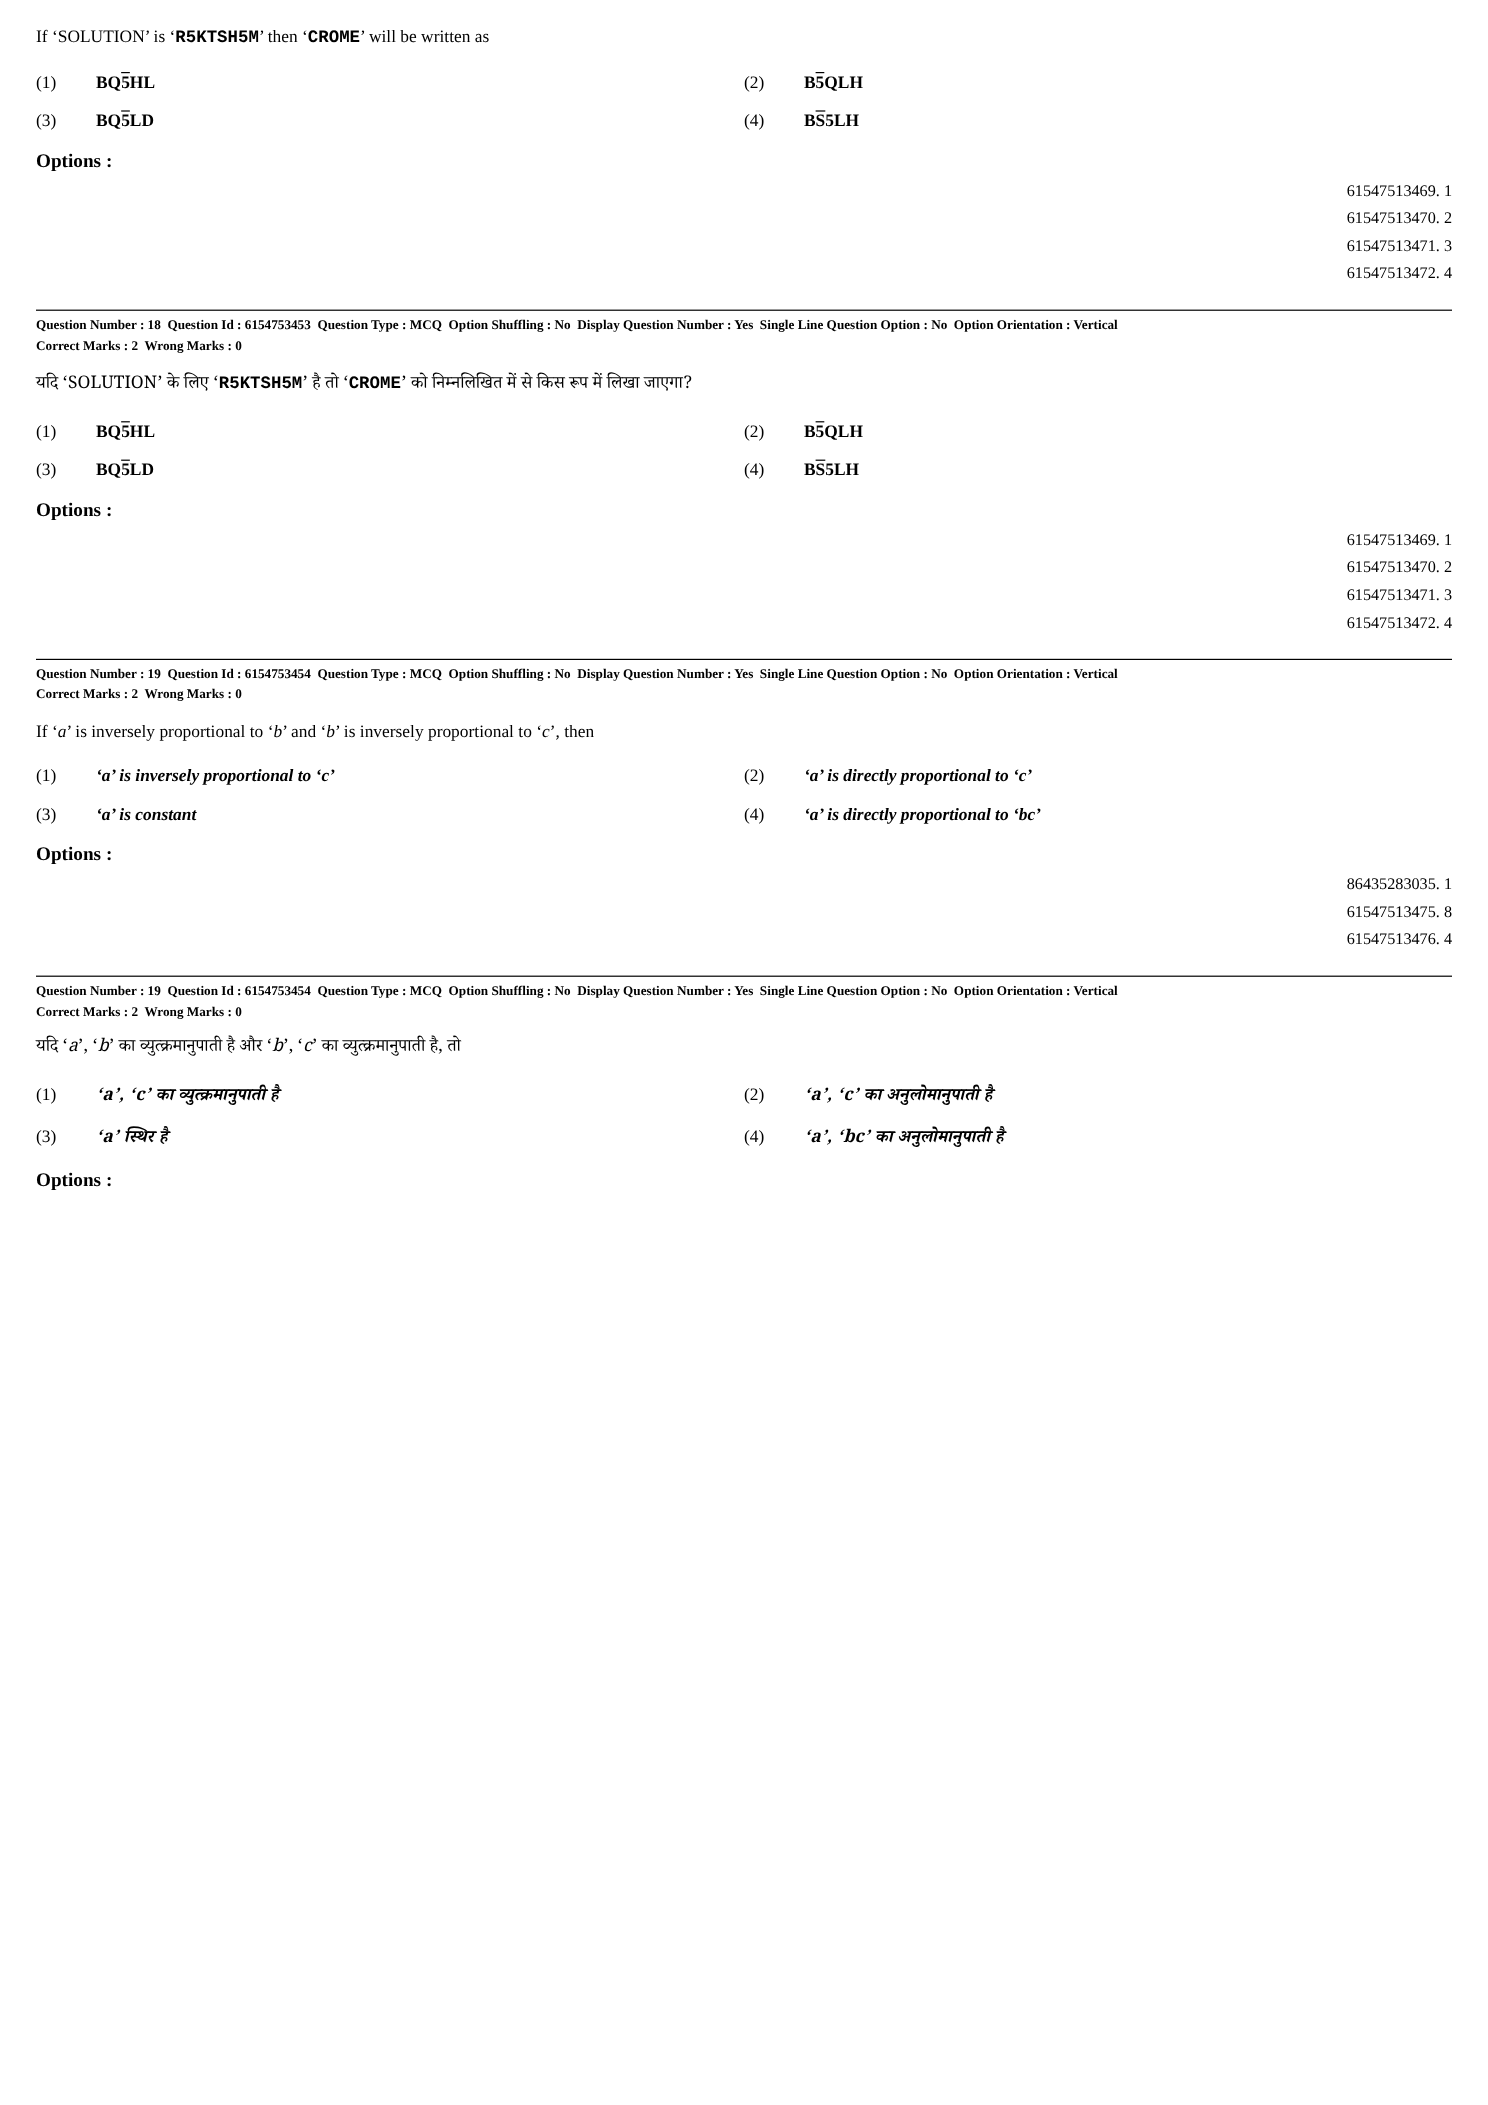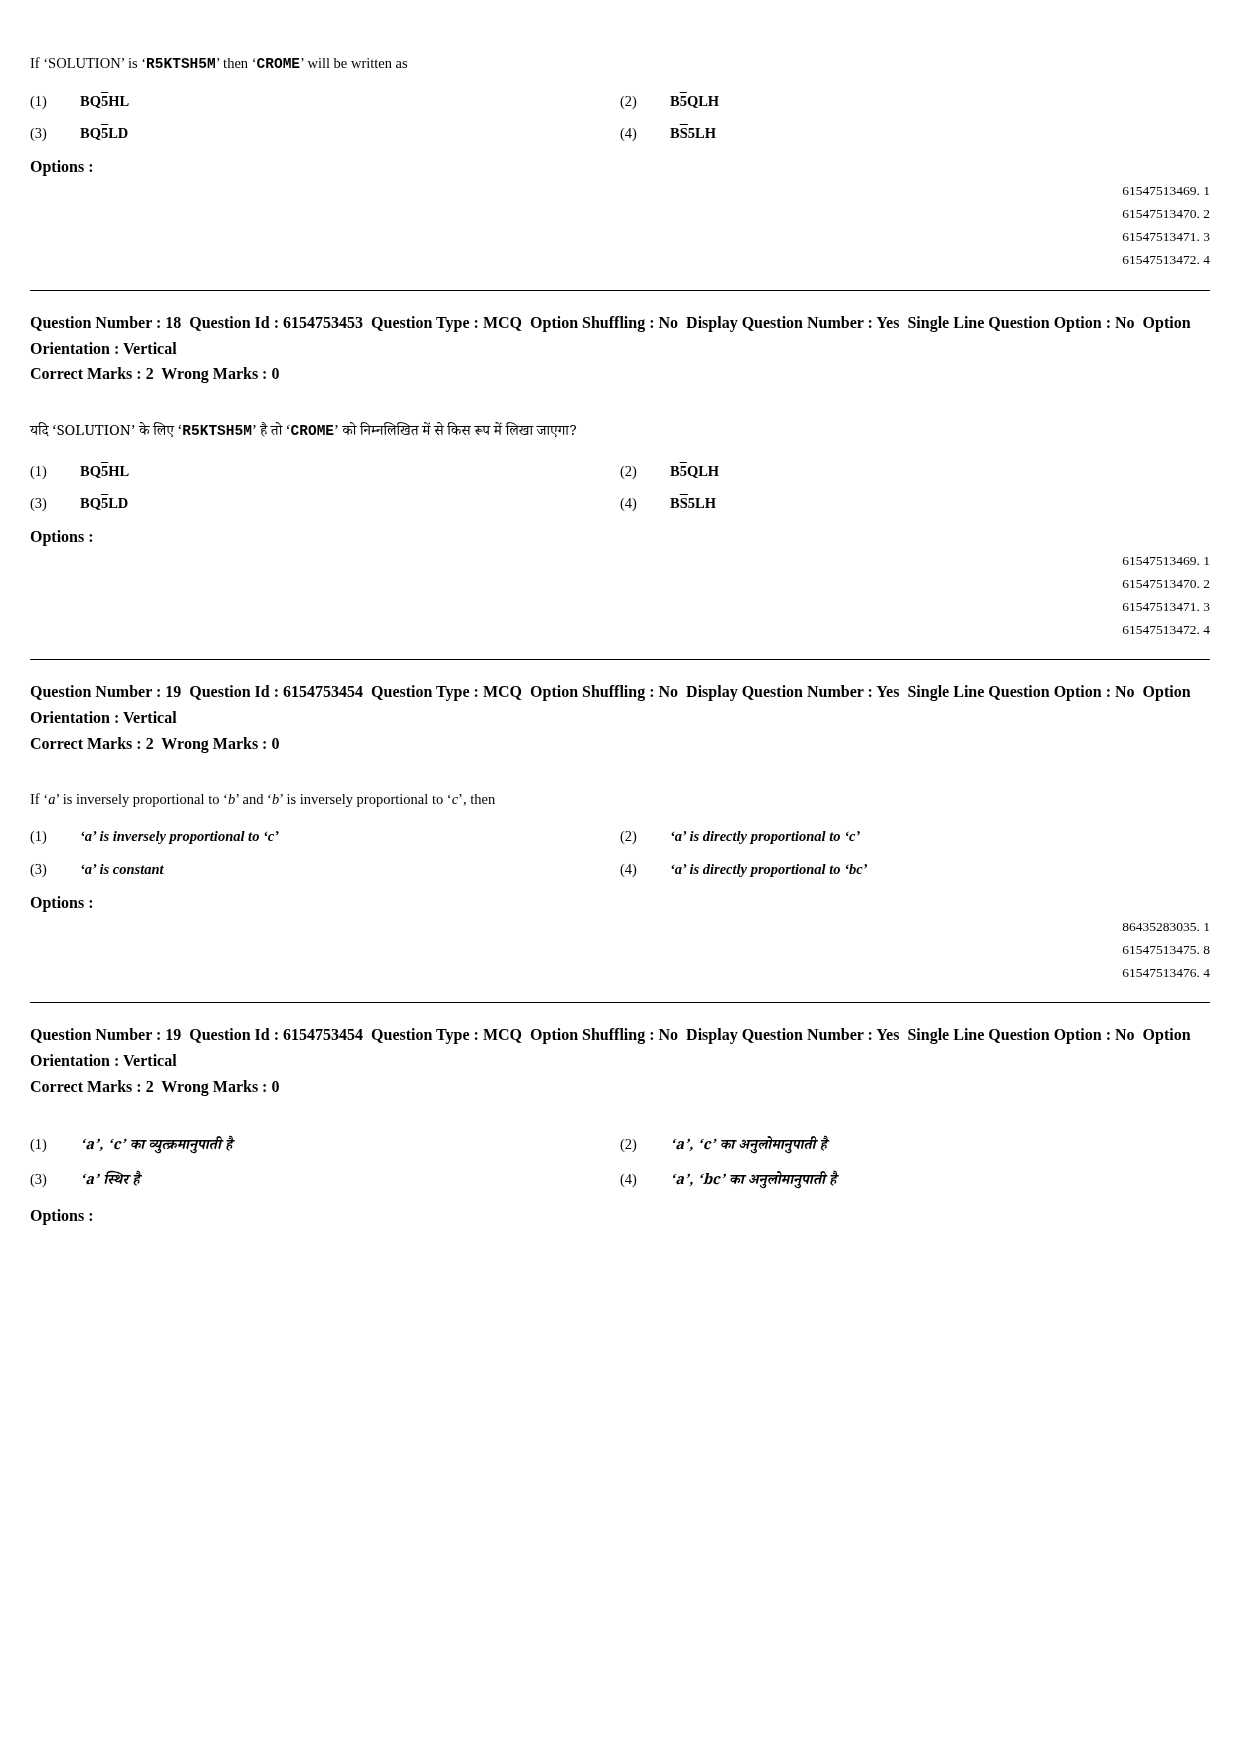--- a/index.html
+++ b/index.html
@@ -7,21 +7,20 @@
       font-family: 'Times New Roman', Times, serif;
       font-size: 14px;
       background: #fff;
       color: #000;
       width: 1240px;
       min-height: 1754px;
       padding: 20px 30px;
     }
     .question-block {
       margin-bottom: 18px;
-      margin-top: 32px;
     }
     .question-text {
       font-size: 14.5px;
       line-height: 1.6;
       margin-bottom: 12px;
     }
     .options-grid {
       display: grid;
       grid-template-columns: 1fr 1fr;
       gap: 6px 0;
@@ -51,26 +50,26 @@
       font-size: 16px;
       margin-bottom: 4px;
     }
     .options-list {
       font-size: 13.5px;
       line-height: 1.7;
       margin-bottom: 14px;
       text-align: right;
     }
     .meta-block {
-      font-size: 16px;
+      font-size: 11px;
       font-weight: bold;
       line-height: 1.6;
       margin-bottom: 10px;
       border-top: 1px solid #000;
-      padding-top: 19px;
+      padding-top: 4px;
     }
     .hindi-text {
       font-family: 'Noto Serif Devanagari', 'Mangal', serif;
       font-size: 14.5px;
       line-height: 1.7;
     }
     .mono-bold {
       font-family: 'Courier New', monospace;
       font-weight: bold;
     }
@@ -179,20 +178,23 @@
     <div>61547513476. 4</div>
   </div>
 </div>
 
 <div class="meta-block">
   <div>Question Number : 19&nbsp; Question Id : 6154753454&nbsp; Question Type : MCQ&nbsp; Option Shuffling : No&nbsp; Display Question Number : Yes&nbsp; Single Line Question Option : No&nbsp; Option Orientation : Vertical</div>
   <div>Correct Marks : 2&nbsp; Wrong Marks : 0</div>
 </div>
 
 <div class="question-block">
+  <div class="question-text hindi-text">
+    यदि ‘<em>a</em>’, ‘<em>b</em>’ का व्युत्क्रमानुपाती है और ‘<em>b</em>’, ‘<em>c</em>’ का व्युत्क्रमानुपाती है, तो
+  </div>
   <div class="options-grid">
     <div class="option-item">
       <span class="option-num">(1)</span>
       <span class="option-val normal-weight hindi-text">‘<em>a</em>’, ‘<em>c</em>’ का व्युत्क्रमानुपाती है</span>
     </div>
     <div class="option-item">
       <span class="option-num">(2)</span>
       <span class="option-val normal-weight hindi-text">‘<em>a</em>’, ‘<em>c</em>’ का अनुलोमानुपाती है</span>
     </div>
     <div class="option-item">

